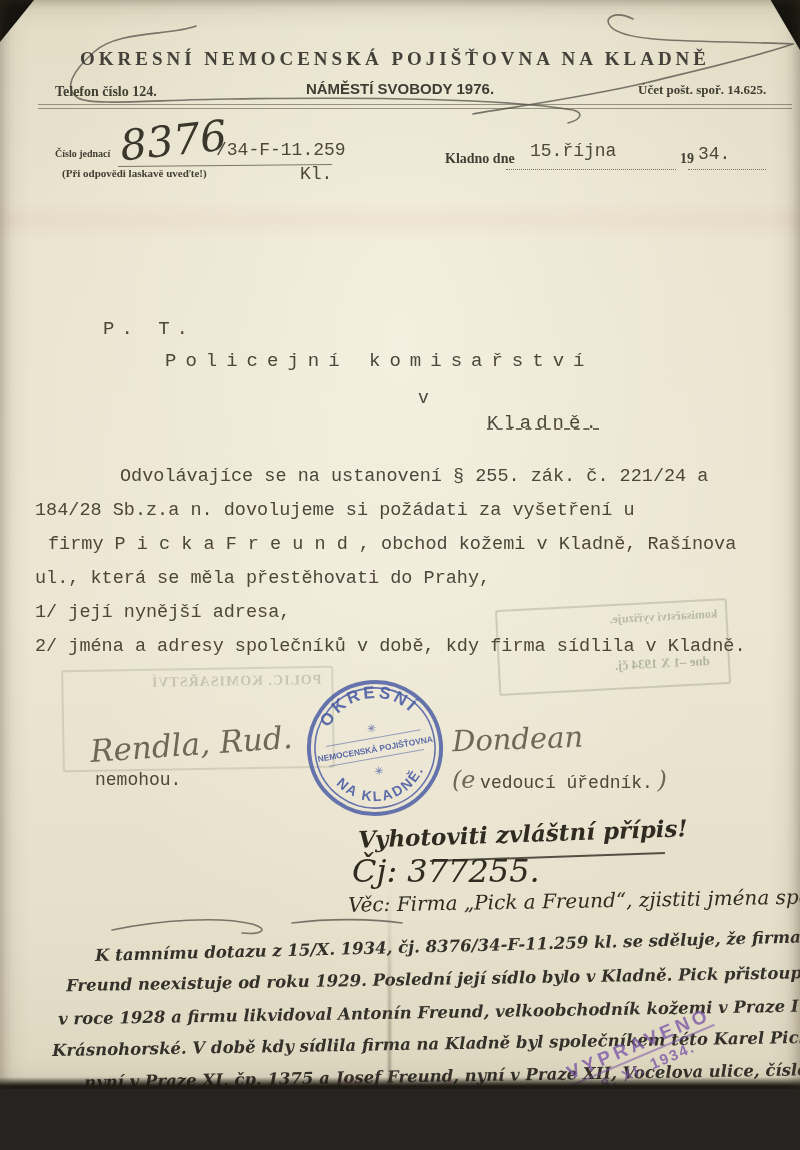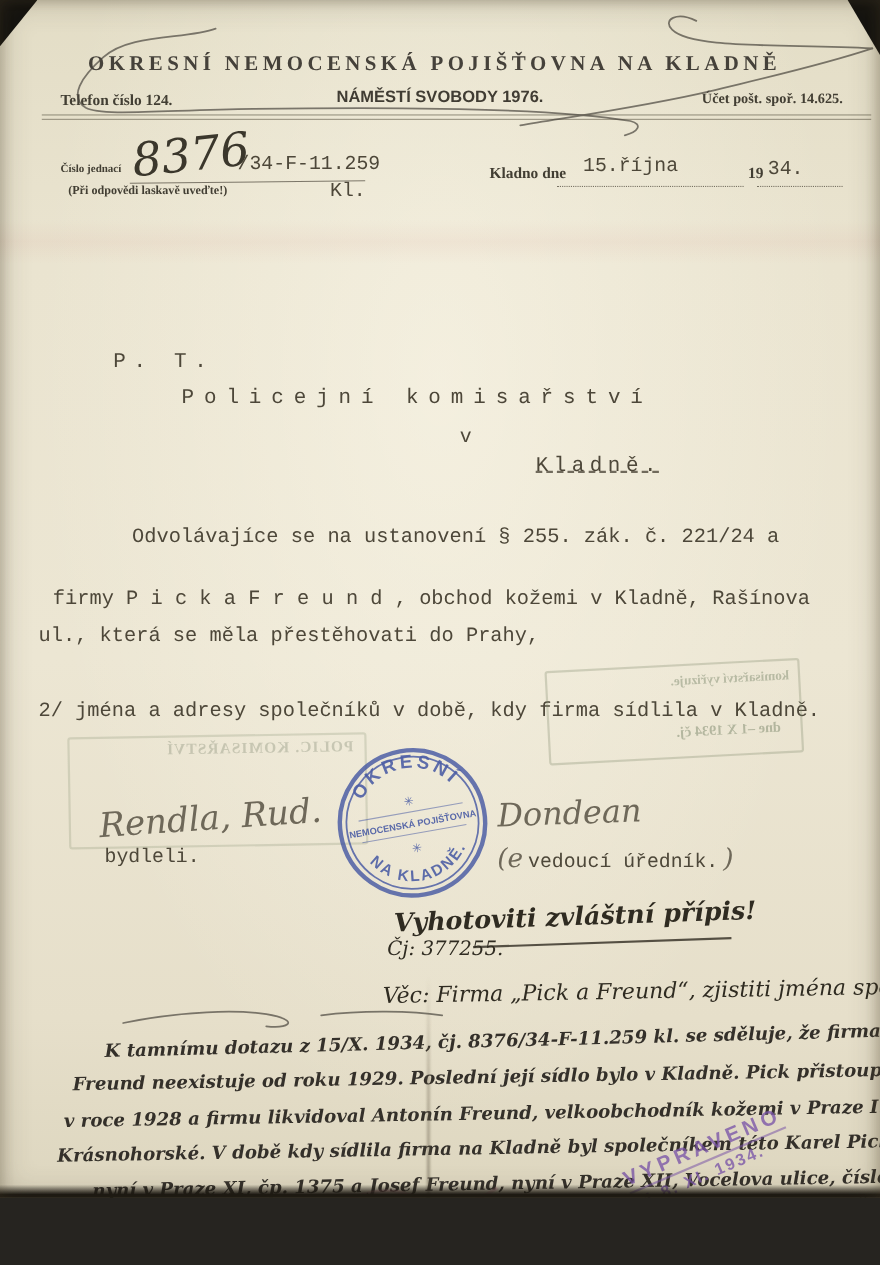--- a/index.html
+++ b/index.html
@@ -46,21 +46,21 @@
 
   
   .salutation { left:103px; top:318px; font-size:19px; letter-spacing:7px; }
   .addr1 { left:165px; top:350px; font-size:19px; letter-spacing:9px; }
   .addr2 { left:418px; top:388px; font-size:18px; }
   .addr3 { left:487px; top:412px; font-size:19px; letter-spacing:5px; }
   .addr3-underline { position:absolute; left:487px; top:428px; width:112px; border-bottom:2px dashed rgba(80,74,60,.8); }
 
   
   .bodyline { font-size:18.5px; line-height:22px; }
-  .b0 { left:120px; top:466px;margin-top:12px; }
+  .b0 { left:120px; top:466px; }
   .b1 { left:35px;  top:500px; }
   .b2 { left:48px;  top:534px; }
   .b3 { left:35px;  top:568px; }
   .b4 { left:35px;  top:602px; }
   .b5 { left:35px;  top:636px; }
 
   
   .bleed1 { left:497px; top:604px; width:228px; height:82px; border:2px solid rgba(125,135,105,.30); border-radius:3px; transform:rotate(-3deg); }
   .bleed1 .mirror, .bleed2 .mirror { transform:scaleX(-1); position:absolute; width:100%; height:100%; left:0; top:0; }
   .bleed1 .l1 { position:absolute; left:8px; top:6px; font-size:12px; font-weight:bold; color:rgba(110,125,95,.42); }
@@ -74,21 +74,21 @@
   
   .sig-left-name { left:90px; top:726px; font-size:31px; transform:rotate(-4deg); }
   .sig-left-title { left:95px; top:770px; font-size:18px; }
   .sig-right-name { left:452px; top:722px; font-size:29px; transform:rotate(-2deg); }
   .sig-right-row { left:452px; top:766px; font-size:18px; }
   .sig-right-row .mark { font-family:"DejaVu Serif",serif; font-style:italic; color:#6e6859; font-size:24px; }
 
   
   .note1 { left:358px; top:820px; font-size:23px; transform:rotate(-2deg); font-weight:bold; }
   .note1-underline { position:absolute; left:430px; top:856px; width:235px; border-bottom:2px solid rgba(47,43,33,.8); transform:rotate(-2deg); }
-  .note2 { left:352px; top:852px; font-size:18px; }
+  .note2 { left:352px; top:852px; font-size:32px; }
   .note3 { left:348px; top:888px; font-size:20px; transform:rotate(-1deg); }
 
   
   .reply { font-size:16.5px; font-weight:bold; color:#34302a; }
   .r0 { left:95px;  top:936px;  transform:rotate(-1.5deg); }
   .r1 { left:66px;  top:969px;  transform:rotate(-1deg); }
   .r2 { left:58px;  top:1002px; transform:rotate(-1deg); }
   .r3 { left:52px;  top:1034px; transform:rotate(-1deg); }
   .r4 { left:84px;  top:1066px; transform:rotate(-1deg); }
   .r5 { left:56px;  top:1096px; transform:rotate(-1.5deg); }
@@ -140,22 +140,24 @@
   <div class="abs printed year-printed">19</div>
   <div class="abs typed year-typed">34.</div>
 
   <div class="abs typed salutation">P. T.</div>
   <div class="abs typed addr1">Policejní komisařství</div>
   <div class="abs typed addr2">v</div>
   <div class="abs typed addr3">Kladně.</div>
   <div class="addr3-underline"></div>
 
   <div class="abs typed bodyline b0">Odvolávajíce se na ustanovení § 255. zák. č. 221/24 a</div>
+  <div class="abs typed bodyline b1">184/28 Sb.z.a n. dovolujeme si požádati za vyšetření u</div>
   <div class="abs typed bodyline b3">ul., která se měla přestěhovati do Prahy,</div>
   <div class="abs typed bodyline b2">firmy P i c k  a  F r e u n d , obchod kožemi v Kladně, Rašínova</div>
+  <div class="abs typed bodyline b4">1/ její nynější adresa,</div>
   <div class="abs typed bodyline b5">2/ jména a adresy společníků v době, kdy firma sídlila v Kladně.</div>
 
   <div class="abs bleed1">
     <div class="mirror">
       <div class="l1">komisařství vyřizuje.</div>
       <div class="l2">dne –1 X 1934 čj.</div>
     </div>
   </div>
   <div class="abs bleed2">
     <div class="mirror">
@@ -175,21 +177,21 @@
       <textPath href="#arcBot" startOffset="50%" text-anchor="middle">NA KLADNĚ.</textPath>
     </text>
     <text x="72" y="76" text-anchor="middle" font-family="Liberation Sans, DejaVu Sans, sans-serif" font-size="8.4" font-weight="bold" fill="#3c50a0" opacity=".92">NEMOCENSKÁ POJIŠŤOVNA</text>
     <text x="72" y="56" text-anchor="middle" font-family="DejaVu Sans, sans-serif" font-size="11" fill="#3c50a0" opacity=".85">✳</text>
     <text x="72" y="99" text-anchor="middle" font-family="DejaVu Sans, sans-serif" font-size="11" fill="#3c50a0" opacity=".85">✳</text>
     <line x1="24" y1="62" x2="120" y2="62" stroke="#3c50a0" stroke-width="1" opacity=".55"></line>
     <line x1="24" y1="82" x2="120" y2="82" stroke="#3c50a0" stroke-width="1" opacity=".55"></line>
   </svg>
 
   <div class="abs pencil sig-left-name">Rendla, Rud.</div>
-  <div class="abs typed sig-left-title">bydleli.</div>
+  <div class="abs typed sig-left-title">nemohou.</div>
   <div class="abs pencil sig-right-name">Dondean</div>
   <div class="abs sig-right-row">
     <span class="mark">(e</span>
     <span class="typed">vedoucí úředník.</span>
     <span class="mark">)</span>
   </div>
 
   <div class="abs ink note1">Vyhotoviti zvláštní přípis!</div>
   <div class="note1-underline"></div>
   <div class="abs ink note2">Čj: 377255.</div>

